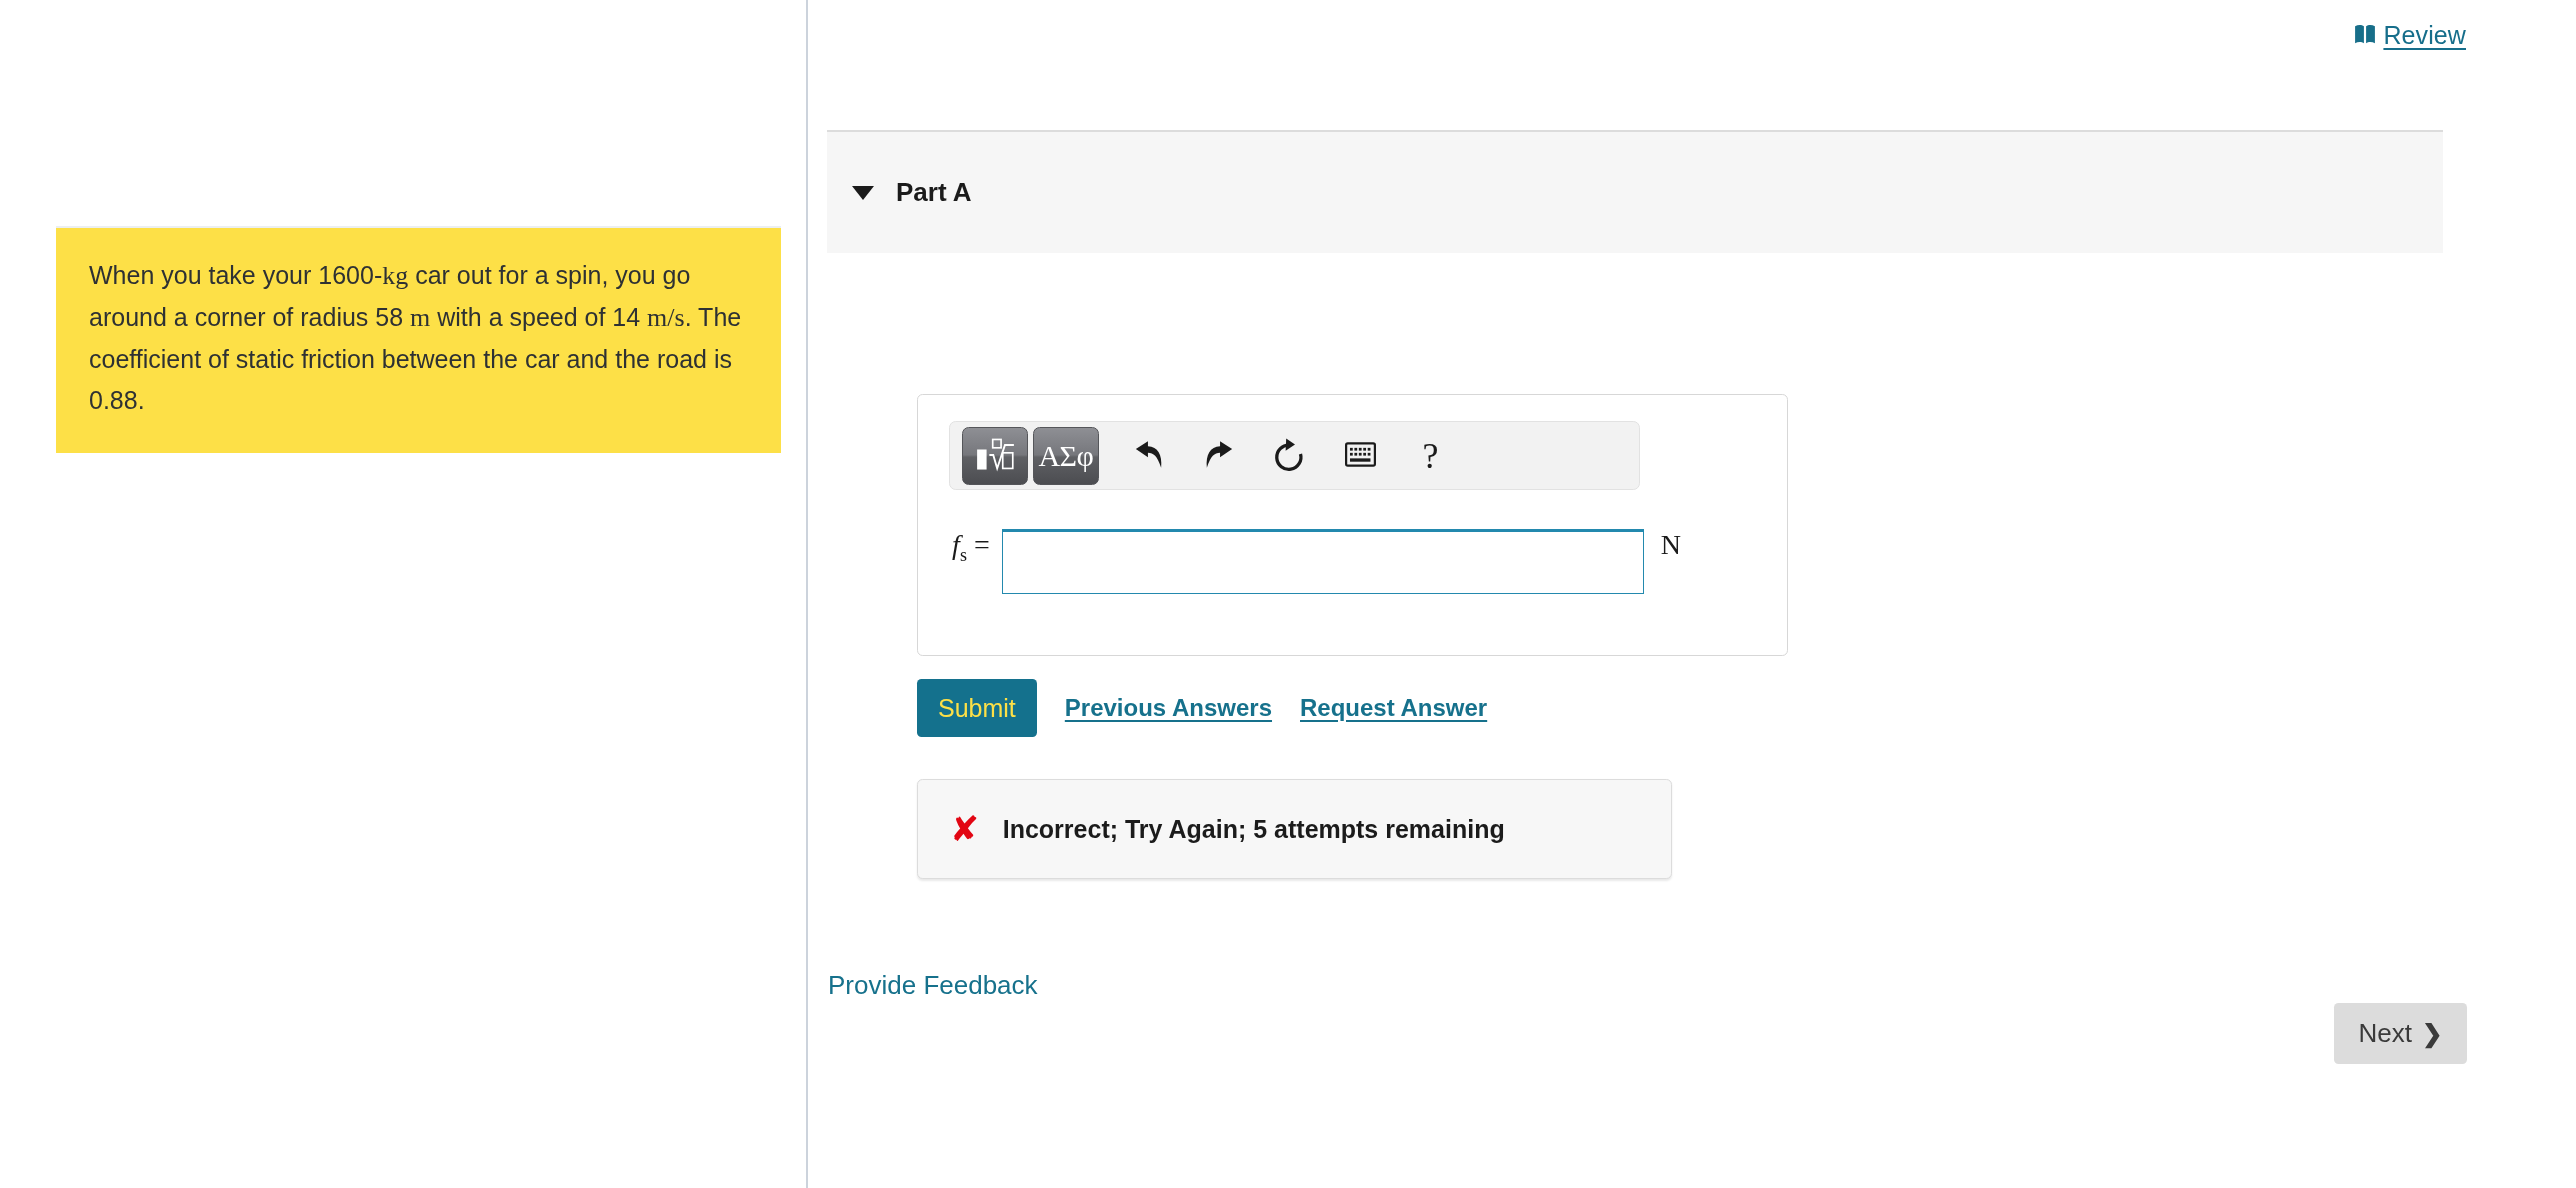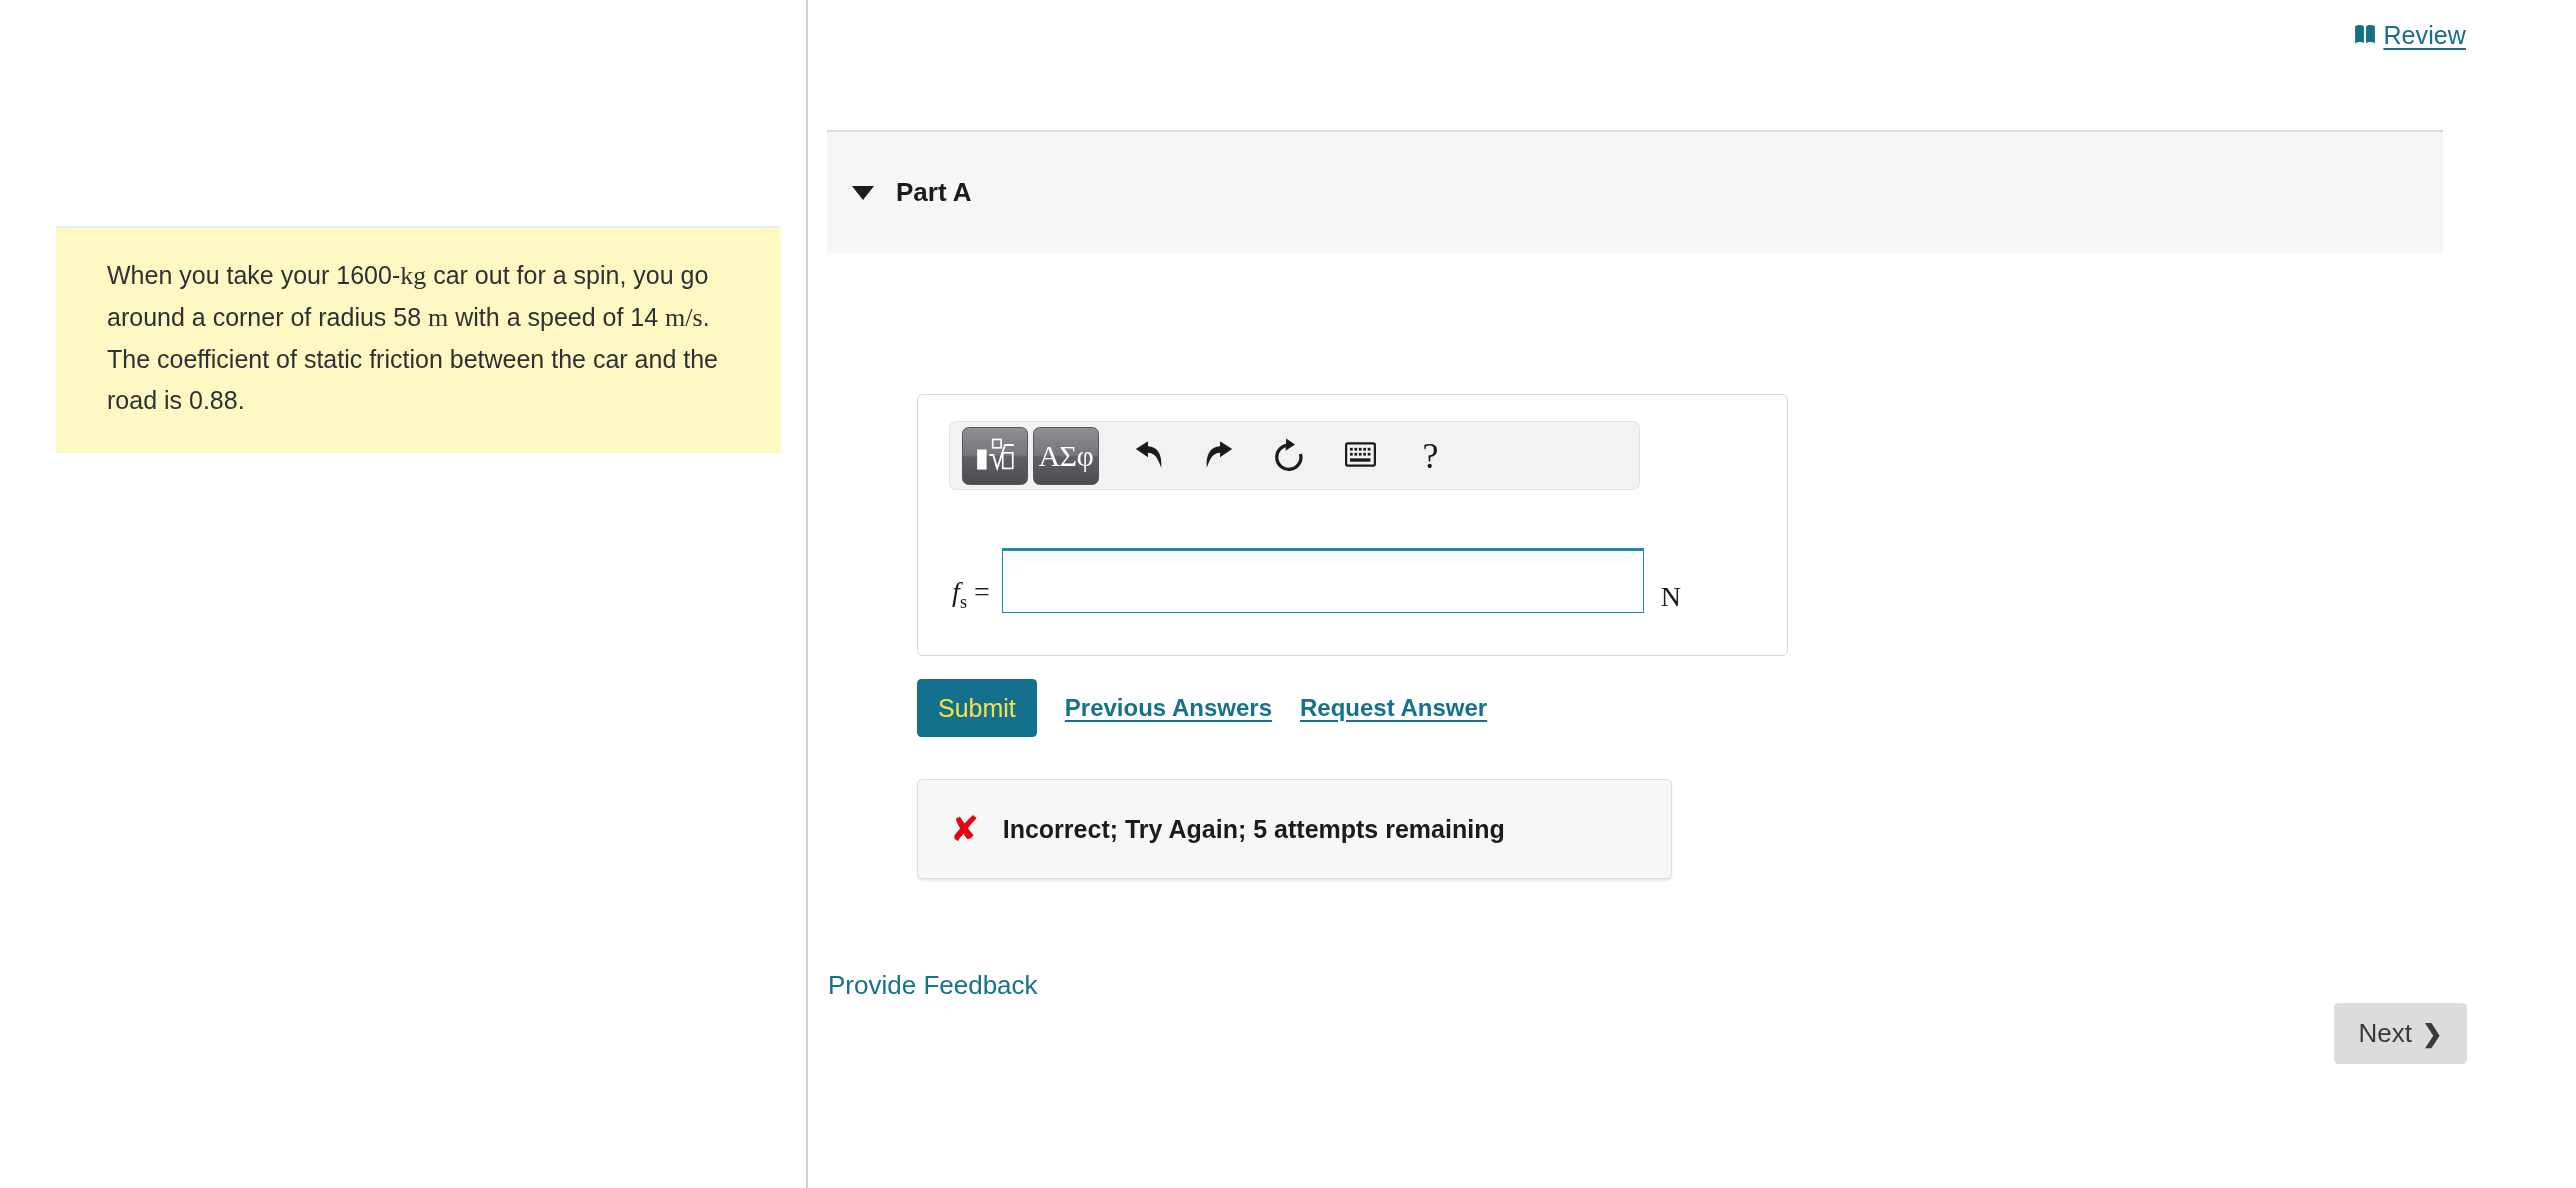--- a/index.html
+++ b/index.html
@@ -16,23 +16,23 @@
     position: absolute; left: 806px; top: 0;
     width: 1.7px; height: 1188px;
     background: #ccd3dc;
   }
 
   
   .left-pane { position: absolute; left: 0; top: 0; width: 806px; height: 1188px; }
   .problem-card {
     position: absolute; left: 56px; top: 226px;
     width: 725px;
-    background: #fef9c3;
+    background: #fde047;
     border-top: 2.8px solid #eceff1;
-    padding: 27px 33px 33px 51px;
+    padding: 27px 33px 33px 33px;
   }
   .problem-text {
     font-size: 25px; line-height: 1.62; color: #2e3133;
     font-family: "Liberation Sans", sans-serif;
   }
   .mathunit {
     font-family: "Liberation Serif", serif;
     font-size: 26px;
   }
   .frac {
@@ -121,21 +121,21 @@
     display: flex; align-items: center; justify-content: center;
     cursor: pointer; flex: none; color:#1b1b1b;
   }
   .tb-icon.help { font-size: 36px; font-family:"Liberation Serif", serif; }
   .tb-spacer { width: 7.8px; flex:none; }
 
   
   .answer-row {
     position: absolute; left: 0; top: 134px;
     width: 100%; height: 84px;
-    display: flex; align-items: flex-end;
+    display: flex; align-items: flex-start;
   }
   .var-label {
     width: 84px; text-align: right; padding-right: 12.3px;
     font-family: "Liberation Serif", serif;
     font-style: italic; font-size: 28px; color: #1b1b1b;
   }
   .var-label sub { font-size: 18px; font-style: normal; }
   .var-eq { font-style: normal; font-family:"Liberation Serif", serif; }
   .answer-input {
     width: 642px; height: 65px;

